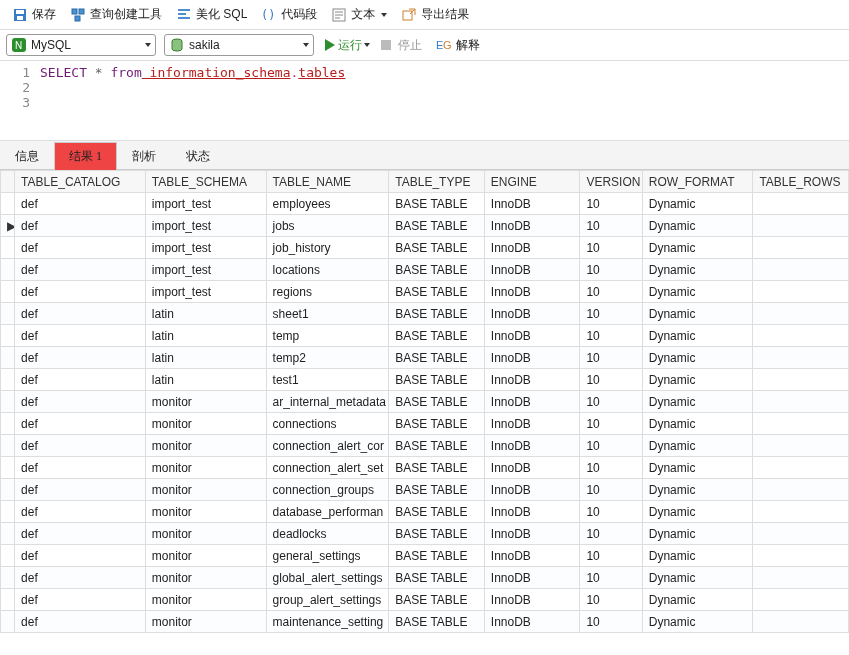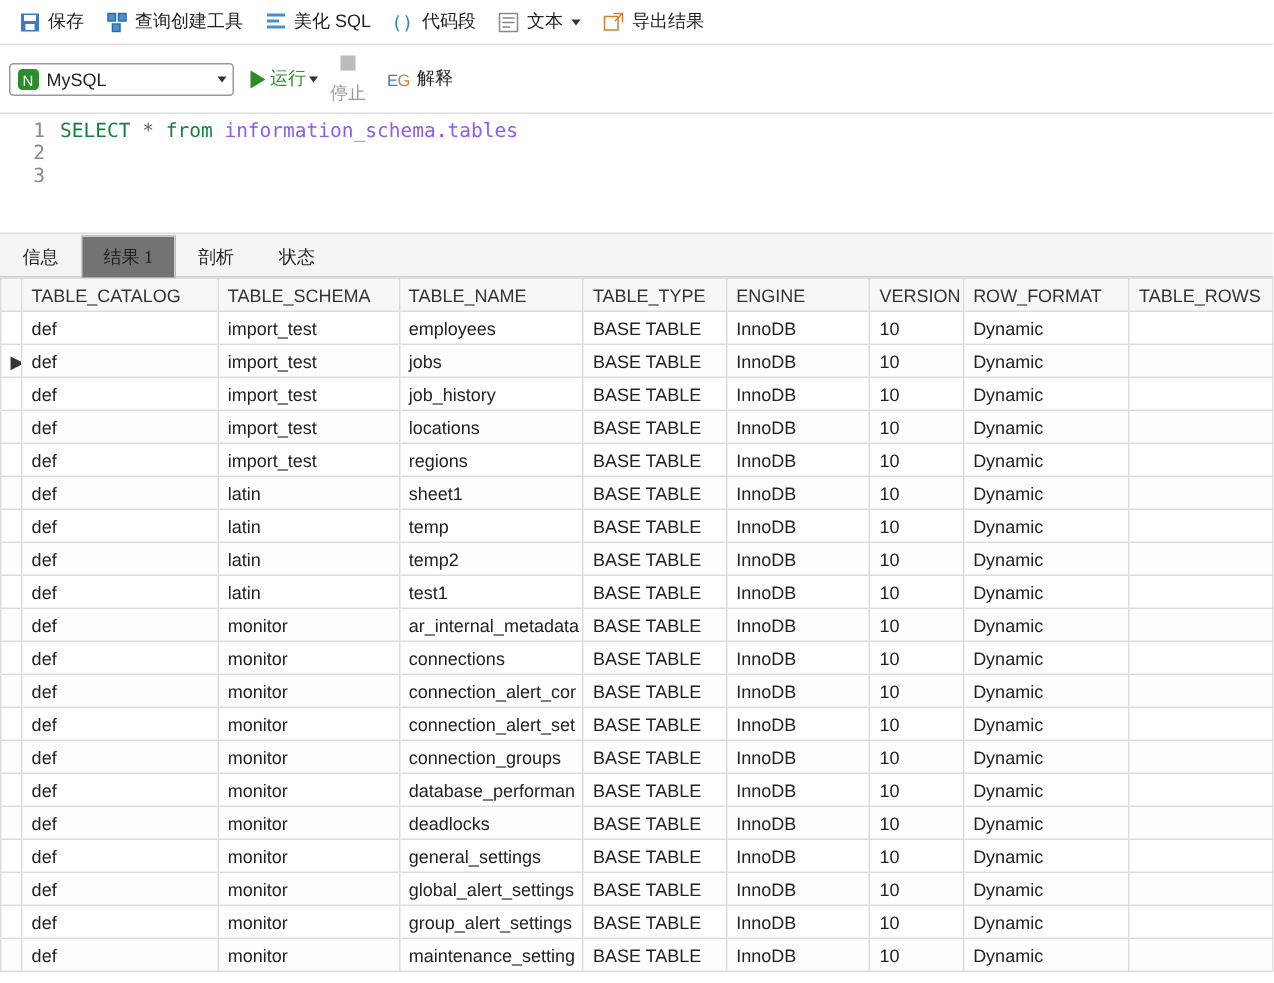--- a/index.html
+++ b/index.html
@@ -5,33 +5,33 @@
 * { box-sizing: border-box; margin: 0; padding: 0; }
 body { font-family: "Microsoft YaHei", Arial, sans-serif; font-size: 12px; background: #fff; color: #222; width: 849px; }
 .toolbar { display: flex; align-items: flex-end; padding: 4px 6px; gap: 2px; border-bottom: 1px solid #ddd; }
 .tool-btn { display: inline-flex; align-items: center; gap: 4px; padding: 2px 6px; cursor: pointer; }
 .ico { width: 16px; height: 16px; display: inline-block; }
 .caret { width: 0; height: 0; border-left: 3px solid transparent; border-right: 3px solid transparent; border-top: 4px solid #333; display: inline-block; margin-left: 2px; }
 .row2 { display: flex; align-items: center; padding: 4px 6px; gap: 8px; border-bottom: 1px solid #ddd; }
 .combo { display: inline-flex; align-items: center; border: 1px solid #999; border-radius: 3px; padding: 2px 4px; gap: 4px; background: #fff; min-width: 150px; }
 .combo .caret { margin-left: auto; }
 .run-btn { color: #2a8f2a; display: inline-flex; align-items: center; gap: 0; cursor: pointer; }
-.stop-btn { color: #999; display: inline-flex; align-items: center; gap: 4px; flex-direction: column; }
+.stop-btn { color: #999; display: inline-flex; align-items: center; gap: 4px; }
 .editor { font-family: Consolas, monospace; font-size: 13px; padding: 4px 0 30px 0; background: #fff; border-bottom: 1px solid #ddd; }
 .editor-line { display: flex; }
 .gutter { width: 40px; text-align: right; padding-right: 10px; color: #888; user-select: none; }
 .code { white-space: pre; }
-.kw { color: #15803d; }
+.kw { color: #701a75; }
 .str { color: #c83278; }
 .op { color: #666; }
 .sym { color: #c83278; }
-.ident { color: #8b5cf6; }
+.ident { color: #b91c1c; text-decoration: underline; }
 .tabs { display: flex; border-bottom: 1px solid #ccc; background: #f4f4f4; font-family: Liberation Serif, serif; }
 .tab { padding: 5px 14px; border: 1px solid transparent; border-bottom: none; cursor: pointer; position: relative; top: 1px; }
-.tab.active { background: #737373; border-color: #ccc; }
+.tab.active { background: #ef4444; border-color: #ccc; }
 .grid { width: 100%; border-collapse: collapse; table-layout: fixed; }
 .grid th, .grid td { border: 1px solid #ddd; padding: 3px 6px; text-align: left; font-weight: normal; overflow: hidden; white-space: nowrap; height: 22px; }
 .grid th { background: #f7f7f7; color: #333; margin-top: 19px; }
 .grid tr:nth-child(even) td { background: #fbfdff; }
 .grid td.num { text-align: left; }
 .row-ind { width: 12px; border: 1px solid #ddd; border-right: none; text-align: center; color: #333; }
 col.c-ind { width: 14px; }
 col.c-cat { width: 130px; }
 col.c-sch { width: 120px; }
 col.c-nam { width: 122px; }
@@ -91,20 +91,28 @@
   </div>
 </div>
 
 <div class="row2">
   <div class="combo">
     <span class="ico"><svg viewBox="0 0 16 16">
           <rect x="1" y="1" width="14" height="14" rx="3" fill="#2a8f2a"></rect>
           <text x="4" y="12" font-size="10" fill="#fff">N</text>
         </svg></span>
     <span>MySQL</span>
+    <span class="caret"></span>
+  </div>
+  <div class="combo">
+    <span class="ico"><svg viewBox="0 0 16 16">
+          <ellipse cx="8" cy="4" rx="5" ry="2" fill="#8ac080" stroke="#3a7a30"></ellipse>
+          <path d="M3 4v8a5 2 0 0 0 10 0V4" fill="#8ac080" stroke="#3a7a30"></path>
+        </svg></span>
+    <span>sakila</span>
     <span class="caret"></span>
   </div>
   <div class="run-btn">
     <span class="ico"><svg viewBox="0 0 16 16">
           <path d="M3 2 L13 8 L3 14 Z" fill="#2a8f2a"></path>
         </svg></span>
     <span>运行</span>
     <span class="caret"></span>
   </div>
   <div class="stop-btn">

